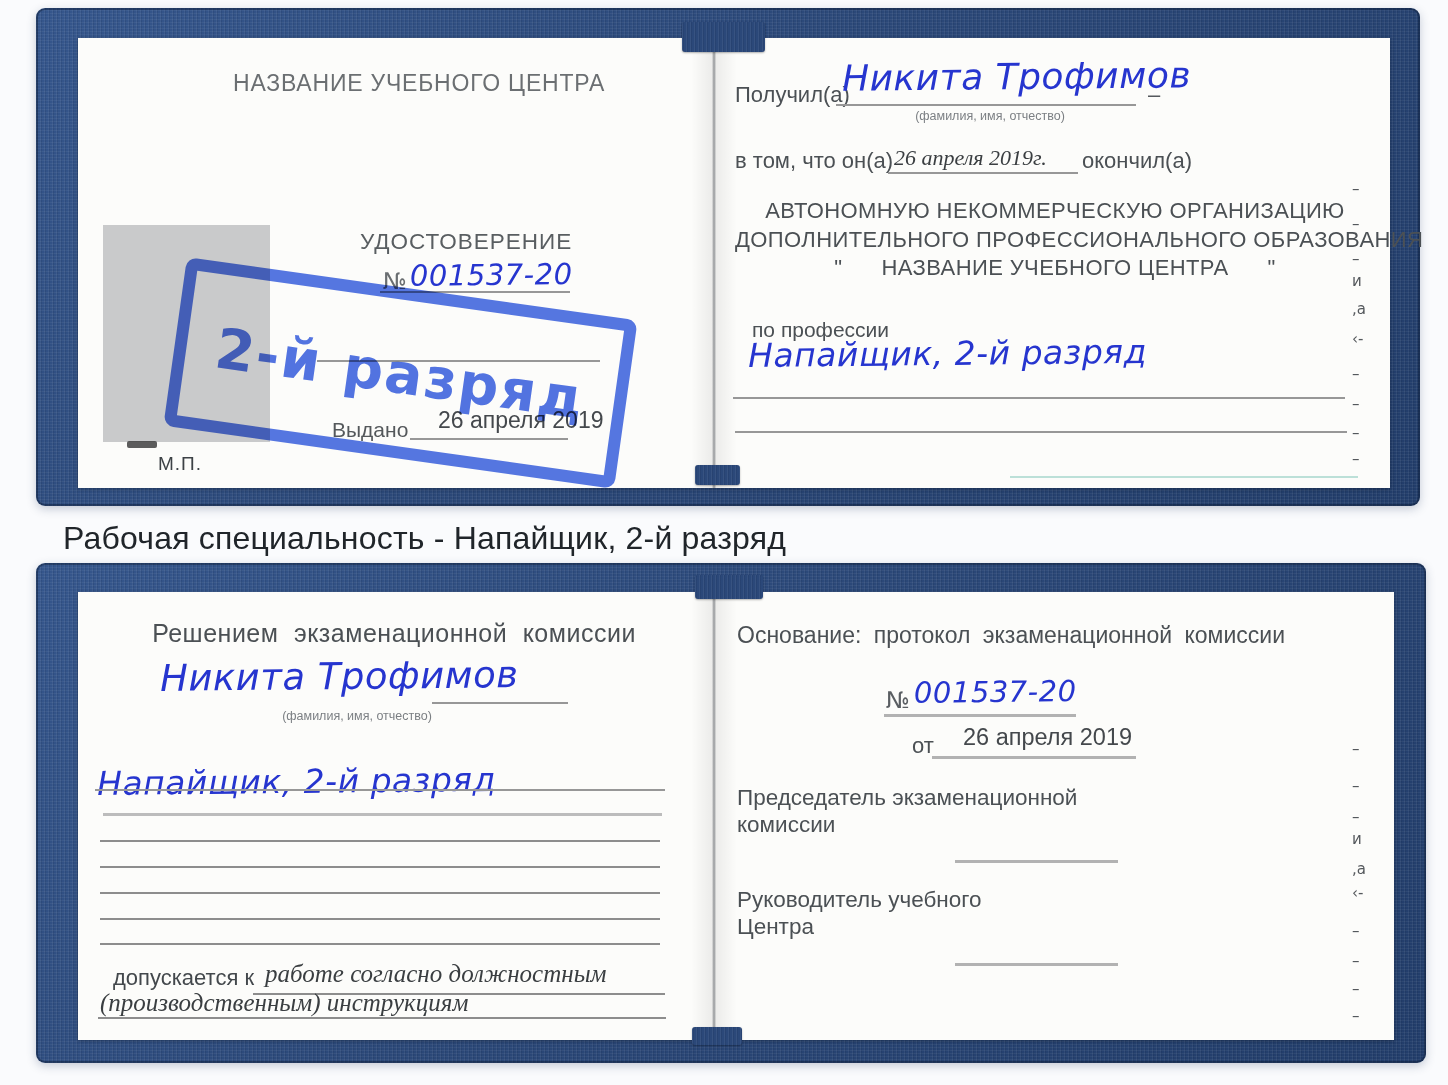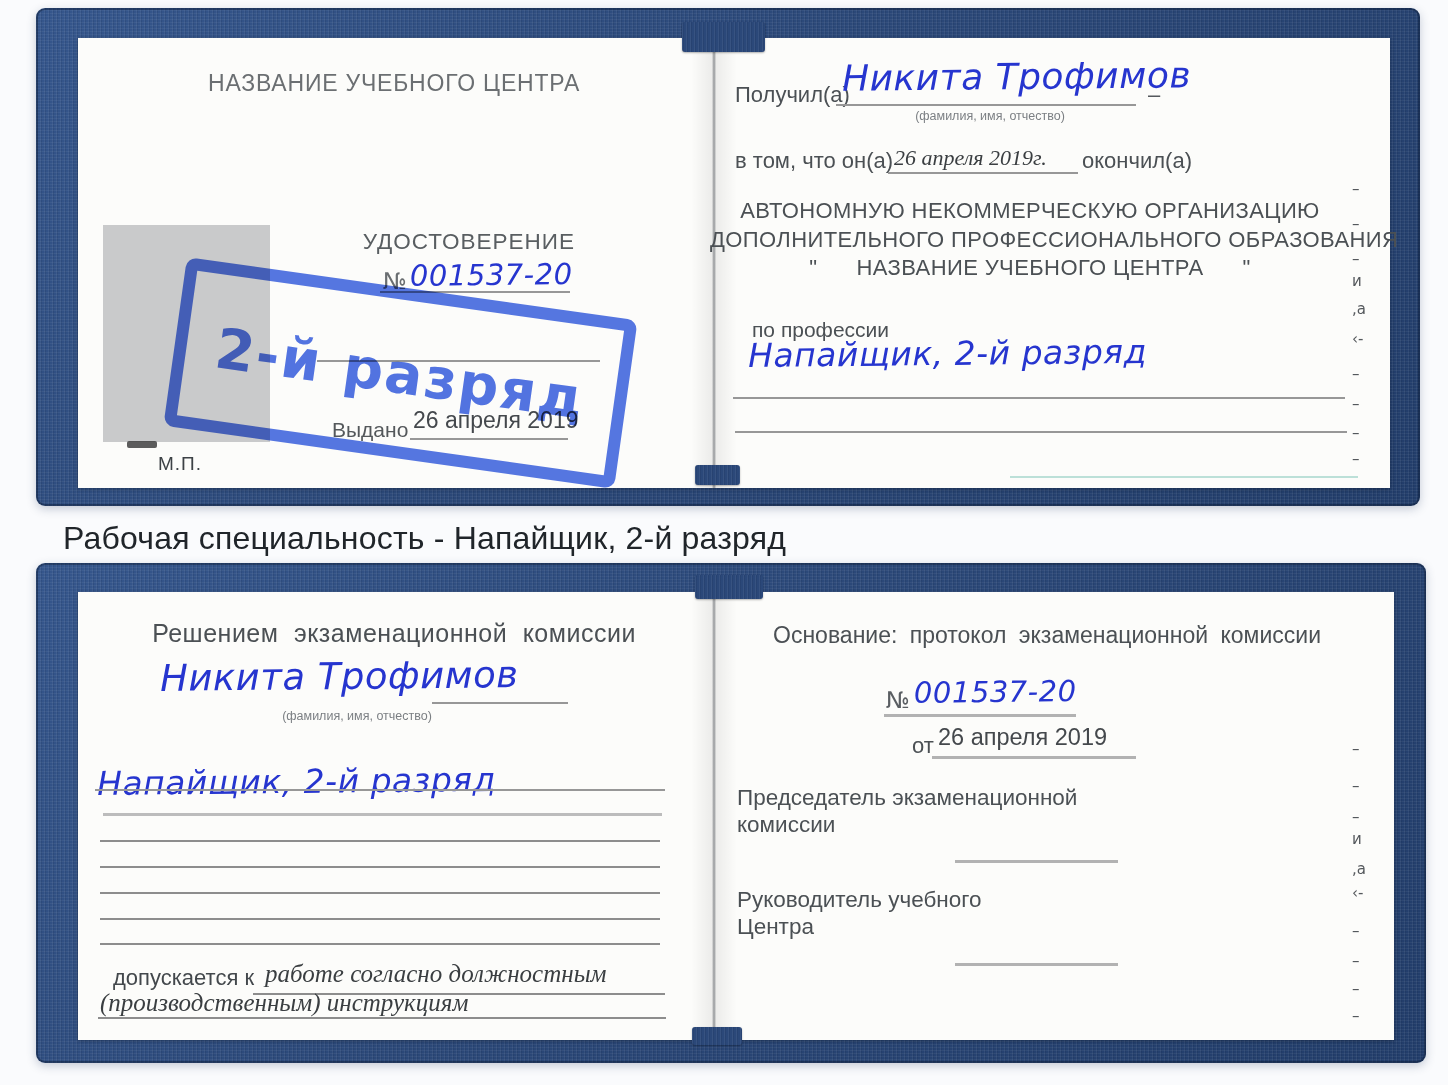--- a/index.html
+++ b/index.html
@@ -32,21 +32,21 @@
   }
   .tab{
     position:absolute;
     background-color:#2b4879;
     background-image:
       repeating-linear-gradient(90deg, rgba(255,255,255,.06) 0 1px, rgba(8,20,45,.10) 1px 2px, transparent 2px 4px);
     border-radius:3px;
     box-shadow:0 1px 2px rgba(0,0,0,.3);
   }
   .lab{position:absolute;color:#4b5054;white-space:nowrap;}
-  .lab-md{font-weight:500;}
+  .lab-md{font-weight:500;padding-left:25px;}
   .hint{position:absolute;color:#7b7f83;font-size:12.5px;white-space:nowrap;text-align:center;}
   .gl{position:absolute;height:2px;background:#979797;}
   .sig{position:absolute;height:3px;background:#b2b2b2;}
   .hand{
     position:absolute;font-family:"DejaVu Sans", sans-serif;font-style:italic;
     color:#2635cf;white-space:nowrap;transform:rotate(-0.6deg);letter-spacing:.5px;
   }
   .it{position:absolute;font-family:"Liberation Serif", serif;font-style:italic;color:#3a3e41;white-space:nowrap;}
   .ed{position:absolute;left:1316px;color:#54585c;font:15px "DejaVu Sans", sans-serif;white-space:pre;}
   .photo{position:absolute;background:#c9cacb;}
@@ -75,21 +75,21 @@
   <div class="pages" style="left:42px;top:30px;width:1312px;height:450px;"></div>
   <div class="spine-shade" style="left:655px;top:30px;height:450px;"></div>
   <div class="crease" style="left:676px;top:30px;height:450px;"></div>
   <div class="tab" style="left:646px;top:14px;width:83px;height:30px;"></div>
   <div class="tab" style="left:659px;top:457px;width:45px;height:20px;"></div>
 
   <div class="lab lab-md" style="left:42px;top:62px;width:632px;text-align:center;font-size:23px;letter-spacing:.8px;color:#6b6f72;">НАЗВАНИЕ УЧЕБНОГО ЦЕНТРА</div>
   <div class="photo" style="left:67px;top:217px;width:167px;height:217px;"></div>
   <div class="smudge" style="left:91px;top:433px;width:30px;height:7px;"></div>
 
-  <div class="lab lab-md" style="left:299px;top:221px;width:240px;text-align:right;font-size:22.5px;letter-spacing:1px;color:#595e61;">УДОСТОВЕРЕНИЕ</div>
+  <div class="lab lab-md" style="left:299px;top:221px;width:240px;text-align:left;font-size:22.5px;letter-spacing:1px;color:#595e61;">УДОСТОВЕРЕНИЕ</div>
   <div class="lab" style="left:347px;top:260px;font-size:23px;color:#6a6e71;font-family:'DejaVu Sans',sans-serif;">№</div>
   <div class="hand" style="left:374px;top:250px;font-size:29px;">001537-20</div>
   <div class="gl" style="left:344px;top:283px;width:190px;"></div>
 
   <div class="gl" style="left:281px;top:352px;width:283px;"></div>
 
   <div class="lab" style="left:296px;top:410px;font-size:21px;color:#54585b;">Выдано</div>
   <div class="lab lab-md" style="left:377px;top:399px;font-size:23px;color:#44484c;">26 апреля 2019</div>
   <div class="gl" style="left:374px;top:430px;width:158px;"></div>
 
@@ -156,21 +156,21 @@
   <div class="gl" style="left:64px;top:329px;width:560px;background:#8d8d8d;"></div>
   <div class="gl" style="left:64px;top:355px;width:560px;background:#8d8d8d;"></div>
   <div class="gl" style="left:64px;top:380px;width:560px;background:#8d8d8d;"></div>
 
   <div class="lab" style="left:77px;top:402px;font-size:22px;color:#43484c;">допускается к</div>
   <div class="it" style="left:229px;top:397px;font-size:25px;">работе согласно должностным</div>
   <div class="gl" style="left:217px;top:430px;width:412px;background:#8d8d8d;"></div>
   <div class="it" style="left:64px;top:426px;font-size:25px;">(производственным) инструкциям</div>
   <div class="gl" style="left:62px;top:454px;width:568px;background:#8d8d8d;"></div>
 
-  <div class="lab" style="left:701px;top:59px;font-size:23px;word-spacing:6px;margin-left:36px;">Основание: протокол экзаменационной комиссии</div>
+  <div class="lab" style="left:701px;top:59px;font-size:23px;word-spacing:6px;">Основание: протокол экзаменационной комиссии</div>
   <div class="lab" style="left:850px;top:124px;font-size:23px;color:#5a5e62;font-family:'DejaVu Sans',sans-serif;">№</div>
   <div class="hand" style="left:878px;top:112px;font-size:29px;">001537-20</div>
   <div class="sig" style="left:848px;top:151px;width:192px;"></div>
 
   <div class="lab" style="left:876px;top:170px;font-size:22px;">от</div>
   <div class="lab lab-md" style="left:902px;top:161px;font-size:23.5px;color:#44484c;">26 апреля 2019</div>
   <div class="sig" style="left:896px;top:193px;width:204px;"></div>
 
   <div class="lab" style="left:701px;top:222px;font-size:22.5px;">Председатель экзаменационной</div>
   <div class="lab" style="left:701px;top:249px;font-size:22.5px;">комиссии</div>

